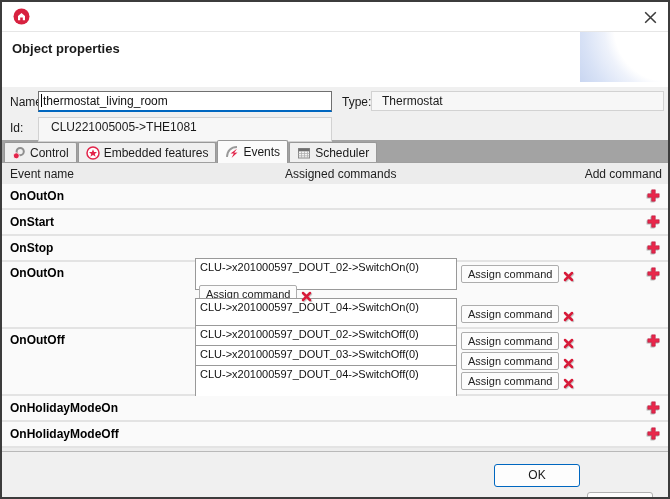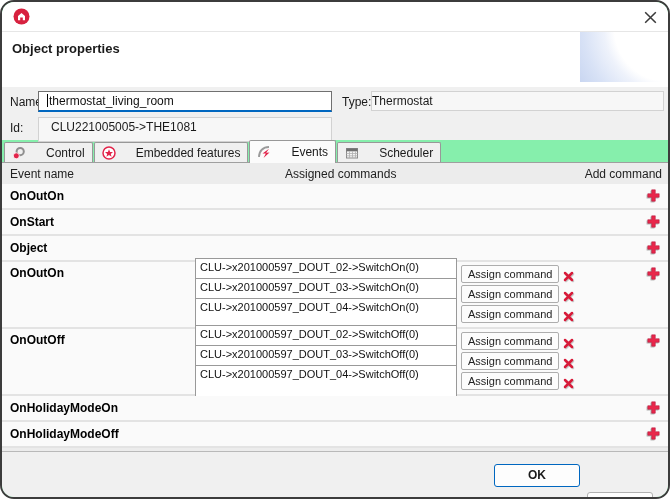--- a/index.html
+++ b/index.html
@@ -1,47 +1,47 @@
 <!DOCTYPE html>
 <html><head>
 <meta charset="utf-8">
 <style>
   * { box-sizing: border-box; margin: 0; padding: 0; }
   html,body { width:670px; height:499px; background:#fff; font-family:"Liberation Sans", sans-serif; }
   .window{ position:absolute; top:0; left:0; width:670px; height:499px;
-    border:2px solid #3c3c3c; border-radius:14px; overflow:hidden; background:#86efac; }
+    border:2px solid #3c3c3c; border-radius:0; overflow:hidden; background:#a3a3a3; }
 
   
   .titlebar{ position:absolute; top:0; left:0; right:0; height:30px; background:#fff;
     border-bottom:1px solid #e6e6e6; }
   .logo{ position:absolute; left:11px; top:6px; width:17px; height:17px; }
   .close-btn{ position:absolute; right:11px; top:8px; width:13px; height:13px; cursor:pointer; }
 
   
   .dlg-header{ position:absolute; top:30px; left:0; right:0; height:55px; background:#fff; }
   .dlg-title{ position:absolute; left:10px; top:9px; font-size:13px; font-weight:bold; color:#1a1a1a; }
   .swoosh{ position:absolute; right:0; top:0; width:88px; height:50px;
     background: radial-gradient(circle at 100% -8%, rgba(255,255,255,0) 52%, #eef2fb 62%, #d8e2f6 82%, #c9d6f1 100%); }
 
   
   .form{ position:absolute; top:85px; left:0; right:0; height:53px; background:#f0f0f0; }
   .lbl{ position:absolute; font-size:12px; color:#1a1a1a; }
   .name-lbl{ left:8px; top:8px; } .type-lbl{ left:340px; top:8px; } .id-lbl{ left:8px; top:34px; }
   .name-input{ position:absolute; left:36px; top:4px; width:294px; height:21px; background:#fff;
     border:1px solid #707070; border-bottom:2px solid #0067c0; font-size:12px; line-height:18px;
-    padding-left:8px; color:#111; white-space:nowrap; overflow:hidden; }
+    padding-left:2px; color:#111; white-space:nowrap; overflow:hidden; }
   .caret{ display:inline-block; width:1px; height:13px; background:#000; vertical-align:-2px; margin-right:1px; }
   .ro-field{ position:absolute; height:20px; background:#f7f7f7; border:1px solid #d2d2d2;
     font-size:12px; line-height:18px; color:#1a1a1a; white-space:nowrap; overflow:hidden; }
-  .type-field{ left:369px; top:4px; width:293px; }
+  .type-field{ left:369px; top:4px; width:293px; padding-left:10px; }
   .id-field{ left:36px; top:30px; width:294px; height:25px; padding-left:12px; }
 
   
   .tabs{ position:absolute; top:138px; left:2px; right:0; height:22px; display:flex; align-items:flex-end; z-index:3; }
-  .tab{ height:20px; display:flex; align-items:center; gap:20px; padding:0 7px; margin-right:1px;
+  .tab{ height:20px; display:flex; align-items:center; gap:4px; padding:0 7px; margin-right:1px;
     background:#f0f0f0; border:1px solid #989898; border-bottom:none; border-radius:2px 2px 0 0;
     font-size:12px; color:#1a1a1a; cursor:pointer; position:relative; }
   .tab.active{ height:23px; background:#fbfbfb; z-index:4; margin-bottom:-1px; }
   .tab-icon{ width:14px; height:14px; display:inline-block; }
   .tab-icon svg{ display:block; }
 
   
   .table{ position:absolute; top:160px; left:0; right:0; bottom:46px; background:#ececec;
     border-top:1px solid #9f9f9f; overflow:hidden; }
   .thead{ position:relative; height:21px; font-size:12px; color:#222; }
@@ -61,21 +61,21 @@
   .assign-btn{ height:18px; margin-left:4px; padding:0 6px; background:#fcfcfc; border:1px solid #adadad;
     border-radius:2px; font-size:11px; line-height:16px; color:#222; cursor:pointer; }
   .x-btn{ width:12px; height:12px; margin-left:4px; cursor:pointer; }
   .x-btn svg{ filter:drop-shadow(1px 1px 0 #c9c9c9); }
 
   
   .footer{ position:absolute; left:0; right:0; bottom:0; height:46px; background:#f0f0f0;
     border-top:1px solid #b9b9b9; }
   .btn{ position:absolute; top:12px; height:23px; font-size:12px; color:#1a1a1a; text-align:center;
     line-height:21px; border-radius:3px; cursor:pointer; }
-  .ok-btn{ left:492px; width:86px; background:#fdfdfd; border:1px solid #0067c0;font-weight:bold; }
+  .ok-btn{ left:492px; width:86px; background:#fdfdfd; border:1px solid #0067c0; }
   .cancel-btn{ left:585px; width:66px; background:#fdfdfd; border:1px solid #b0b0b0;margin-top:28px; }
 </style>
 </head>
 <body>
 
 <div class="window">
 
   <div class="titlebar">
     <span class="logo">
       <svg width="17" height="17" viewBox="0 0 17 17">
@@ -163,42 +163,41 @@
         <div class="event-row">
     <span class="event-name">OnStart</span>
     <div class="cmd-list"></div>
     <span class="plus-btn">
       <svg width="13" height="13" viewBox="0 0 13 13">
         <path d="M4.7 0.8 h3.6 v3.9 h3.9 v3.6 H8.3 v3.9 H4.7 V8.3 H0.8 V4.7 h3.9 z" fill="#e8274b" stroke="#b01236" stroke-width="0.5"></path>
       </svg>
     </span>
   </div>
         <div class="event-row">
-    <span class="event-name">Object</span>
+    <span class="event-name">OnStop</span>
     <div class="cmd-list"></div>
     <span class="plus-btn">
       <svg width="13" height="13" viewBox="0 0 13 13">
         <path d="M4.7 0.8 h3.6 v3.9 h3.9 v3.6 H8.3 v3.9 H4.7 V8.3 H0.8 V4.7 h3.9 z" fill="#e8274b" stroke="#b01236" stroke-width="0.5"></path>
       </svg>
     </span>
   </div>
         <div class="event-row group">
     <span class="event-name">OnOutOn</span>
     <div class="cmd-list">
             <div class="cmd-line">
     <div class="cmd-input"><span class="cmd-value">CLU-&gt;x201000597_DOUT_02-&gt;SwitchOn(0)</span></div>
     <div class="assign-btn"><span class="assign-label">Assign command</span></div>
     <span class="x-btn">
       <svg width="11" height="11" viewBox="0 0 11 11">
         <path d="M2 2 L9 9 M9 2 L2 9" stroke="#d81b3a" stroke-width="2.5" stroke-linecap="round"></path>
       </svg>
     </span>
   </div>
             <div class="cmd-line">
-    <div class="cmd-input"><span class="cmd-value">CLU-&gt;x201000597_DOUT_03-&gt;SwitchOn(0)</span></div>
     <div class="assign-btn"><span class="assign-label">Assign command</span></div>
     <span class="x-btn">
       <svg width="11" height="11" viewBox="0 0 11 11">
         <path d="M2 2 L9 9 M9 2 L2 9" stroke="#d81b3a" stroke-width="2.5" stroke-linecap="round"></path>
       </svg>
     </span>
   </div>
             <div class="cmd-line">
     <div class="cmd-input"><span class="cmd-value">CLU-&gt;x201000597_DOUT_04-&gt;SwitchOn(0)</span></div>
     <div class="assign-btn"><span class="assign-label">Assign command</span></div>

